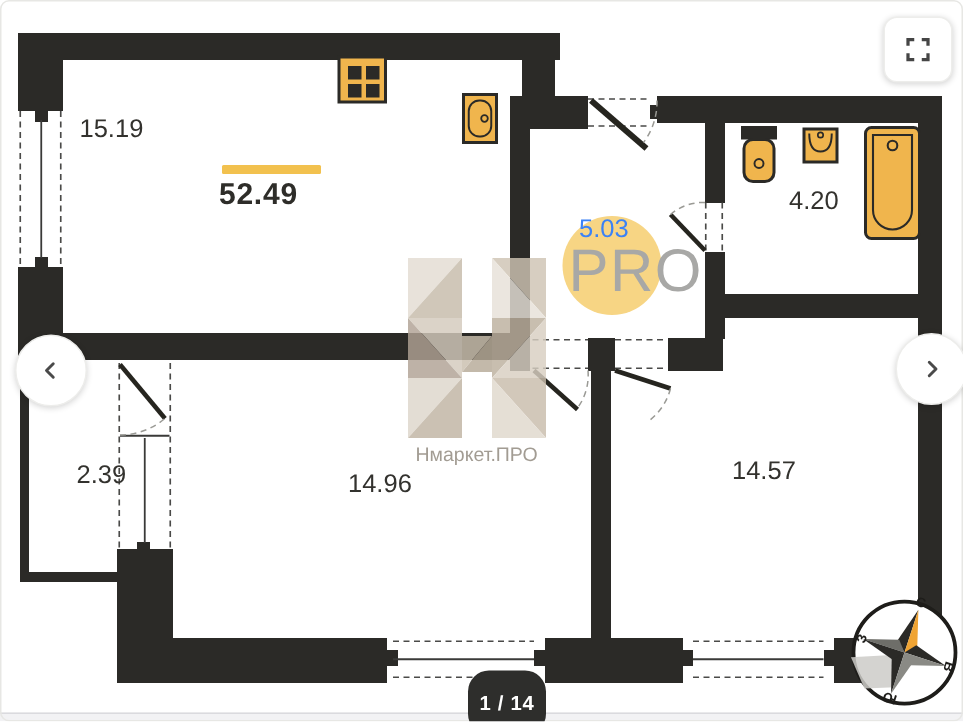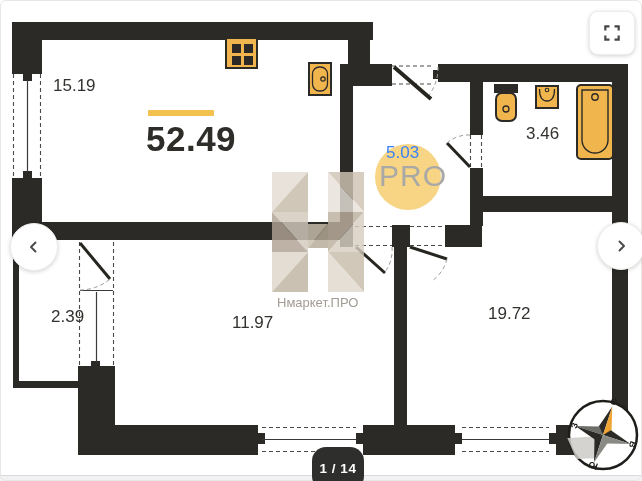--- a/index.html
+++ b/index.html
@@ -5,22 +5,22 @@
   html,body{margin:0;padding:0;background:#fff;}
   .stage{
     position:relative;width:642px;height:481px;overflow:hidden;
     background:#fff;font-family:"Liberation Sans",sans-serif;
   }
   .plan-svg{position:absolute;left:0;top:0;}
   .card-border{position:absolute;inset:0;border:1px solid #e7e7e4;border-radius:6px;pointer-events:none;z-index:9;}
   .bottom-strip{position:absolute;left:0;right:0;bottom:0;height:5px;background:#f2f2f4;border-top:1px solid #dadade;z-index:8;}
   .room-label{position:absolute;color:#33322e;font-size:17px;line-height:1;white-space:nowrap;z-index:3;}
   .total-bar{position:absolute;left:148px;top:110px;width:66px;height:6px;background:#f2c14e;border-radius:1px;z-index:3;}
-  .total-label{position:absolute;left:146px;top:119px;font-size:35px;font-weight:700;color:#2e2d29;z-index:3;letter-spacing:0.5px;}
-  .pro-label{position:absolute;left:379px;top:159px;font-size:30px;color:#a8a8a6;letter-spacing:1px;z-index:3;}
+  .total-label{position:absolute;left:146px;top:119px;font-size:20px;font-weight:700;color:#2e2d29;z-index:3;letter-spacing:0.5px;}
+  .pro-label{position:absolute;left:379px;top:159px;font-size:40px;color:#a8a8a6;letter-spacing:1px;z-index:3;}
   .brand-label{position:absolute;left:277px;top:295px;font-size:13px;color:#a29c93;z-index:3;}
   .btn{position:absolute;background:#fff;display:flex;align-items:center;justify-content:center;
        box-shadow:0 1px 4px rgba(0,0,0,.18);border:1px solid #ededeb;cursor:pointer;z-index:10;}
   .btn-fullscreen{left:589px;top:11px;width:44px;height:42px;border-radius:9px;}
   .btn-nav{width:46px;height:46px;border-radius:50%;}
   .btn-prev{left:10px;top:223px;}
   .btn-next{left:597px;top:222px;}
   .page-pill{position:absolute;left:296px;top:447px;width:52px;height:43px;border-radius:14px;
        background:#2e2e2c;color:#fff;font-size:13.5px;font-weight:700;
        display:flex;align-items:center;justify-content:center;z-index:10;letter-spacing:0.5px;margin-left:16px;}
@@ -168,24 +168,24 @@
         <text x="573" y="438" text-anchor="middle" font-size="9" font-weight="bold" fill="#1e1d1a" transform="rotate(-90,573,435)">З</text>
       </g>
     </g>
   </svg>
 
   <div class="room-label" style="left:53px;top:45px;margin-top:32px;">15.19</div>
   <div class="total-bar"></div>
   <div class="total-label">52.49</div>
   <div class="room-label" style="left:386px;top:144px;color:#3b82f6;">5.03</div>
   <div class="pro-label">PRO</div>
-  <div class="room-label" style="left:526px;top:125px;">3.46</div>
+  <div class="room-label" style="left:526px;top:125px;">4.20</div>
   <div class="room-label" style="left:31px;top:308px;margin-left:20px;">2.39</div>
-  <div class="room-label" style="left:232px;top:314px;">11.97</div>
-  <div class="room-label" style="left:488px;top:305px;">19.72</div>
+  <div class="room-label" style="left:232px;top:314px;">14.96</div>
+  <div class="room-label" style="left:488px;top:305px;">14.57</div>
   <div class="brand-label">Нмаркет.ПРО</div>
 
   <div class="btn btn-fullscreen">
     <svg width="20" height="20" viewBox="0 0 24 24">
       <g fill="none" stroke="#454545" stroke-width="2.6">
         <path d="M4,9 V4 H9"></path>
           <path d="M15,4 H20 V9"></path>
           <path d="M20,15 V20 H15"></path>
           <path d="M9,20 H4 V15"></path>
       </g>

